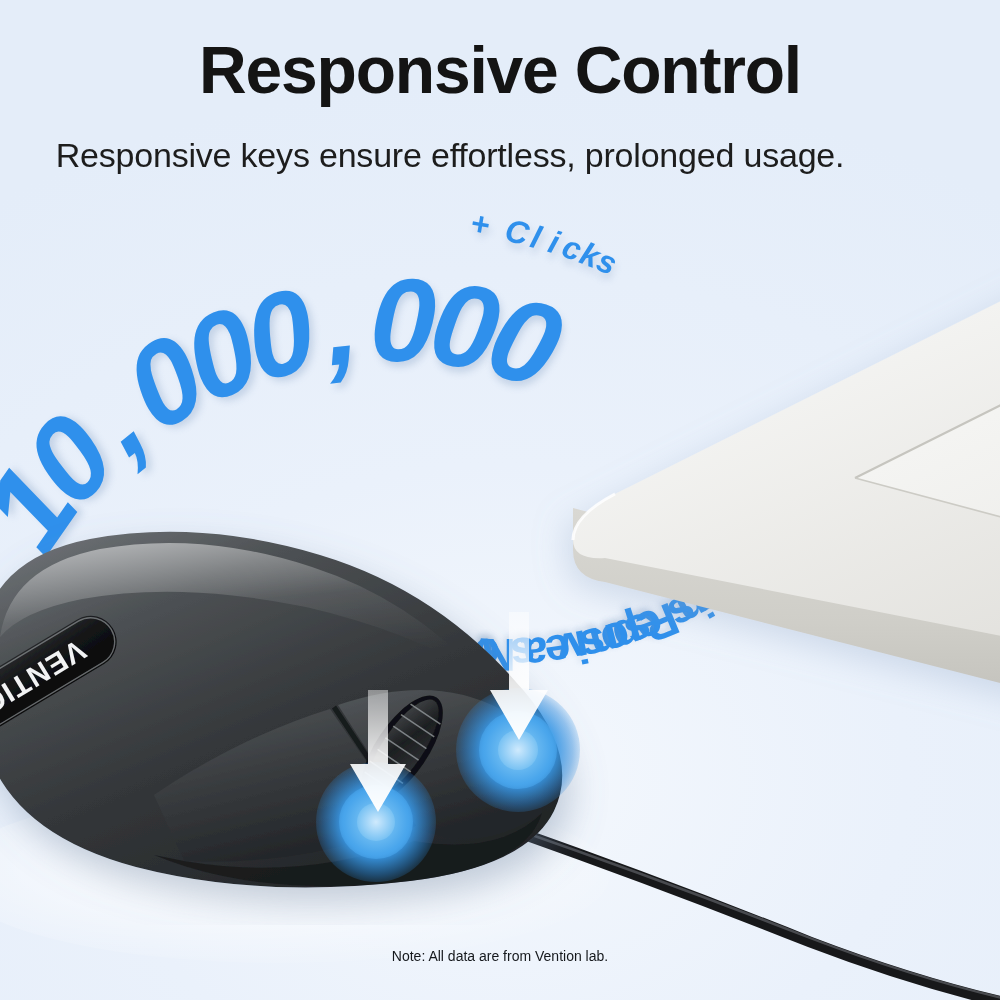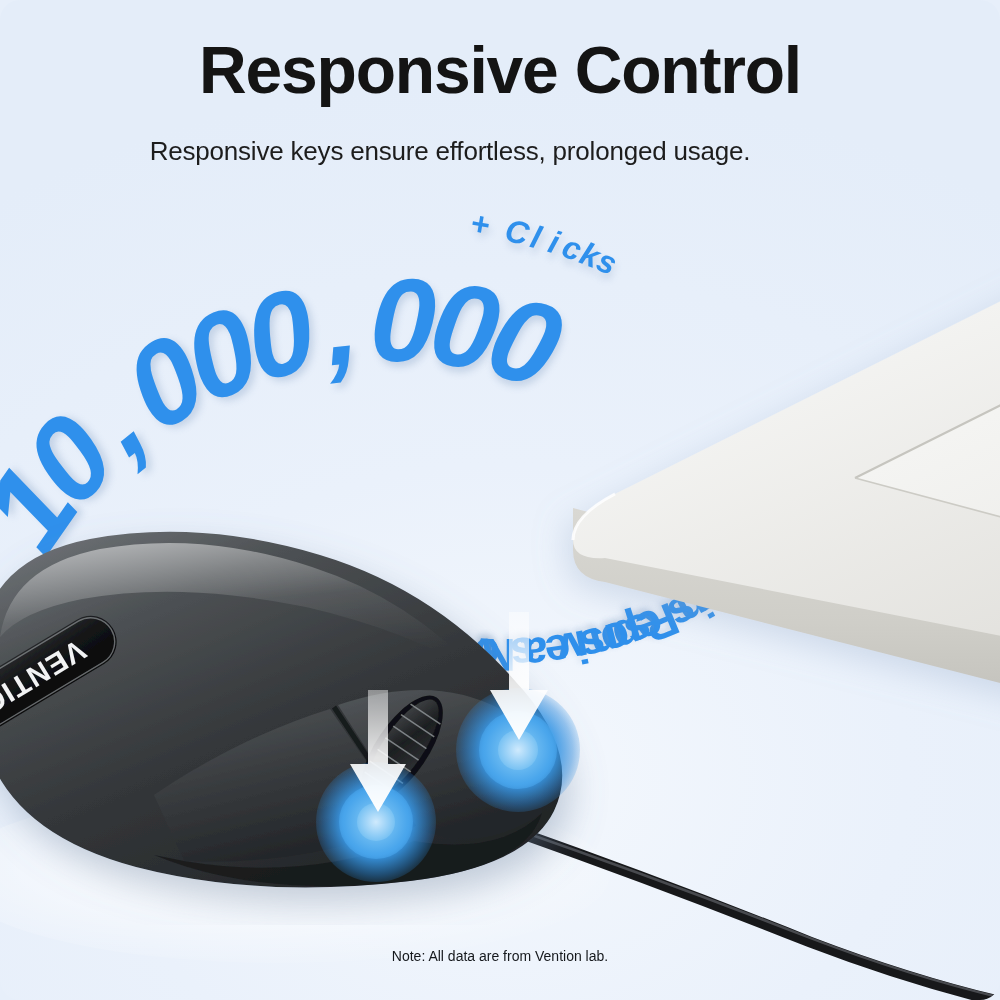--- a/index.html
+++ b/index.html
@@ -9,36 +9,35 @@
   }
   body {
     font-family: "Liberation Sans", sans-serif;
     background: #e7effa;
   }
   #stage {
     position: relative;
     width: 1000px; height: 1000px;
     background: radial-gradient(ellipse 90% 70% at 50% 78%, #f4f8fd 0%, #eaf1fb 45%, #e4edf9 100%);
     overflow: hidden;
-    border-radius: 20px;
   }
 
   
   .headline {
     position: absolute; left: 0; top: 32px;
     width: 1000px; text-align: center;
     font-size: 66px; font-weight: 700;
     letter-spacing: -1.2px;
     color: #141414;
     white-space: nowrap;
   }
   .subhead {
     position: absolute; left: 0; top: 136px;
     width: 900px; text-align: center;
-    font-size: 26px; font-weight: 400;
+    font-size: 34px; font-weight: 400;
     letter-spacing: -0.2px;
     color: #1d1d1d;
     white-space: nowrap;
   }
   .footnote {
     position: absolute; left: 0; top: 948px;
     width: 1000px; text-align: center;
     font-size: 14px; font-weight: 400;
     color: #15181c;
     white-space: nowrap;

